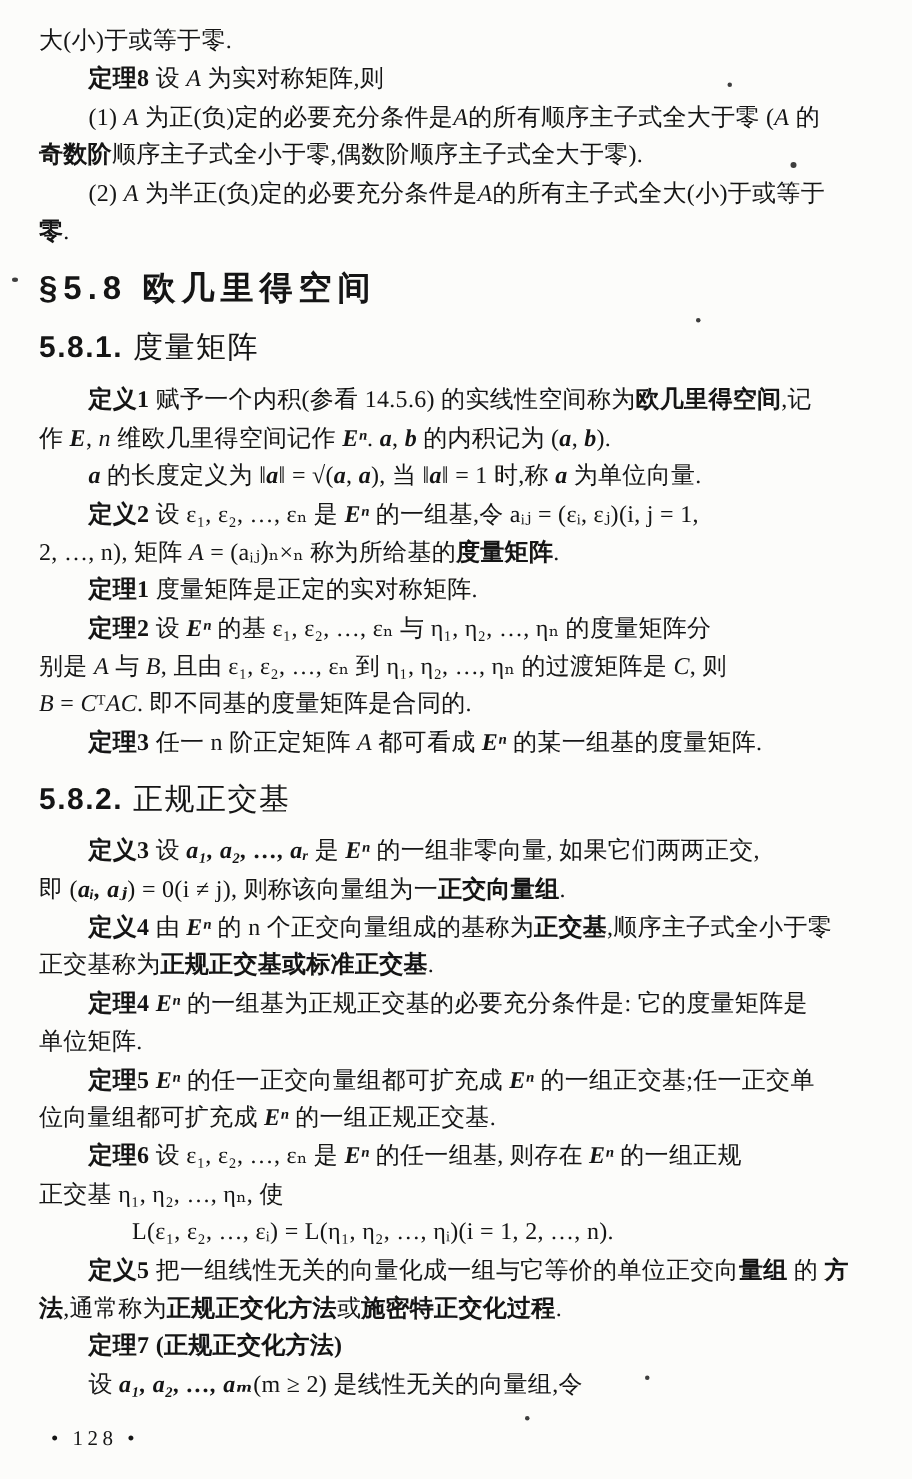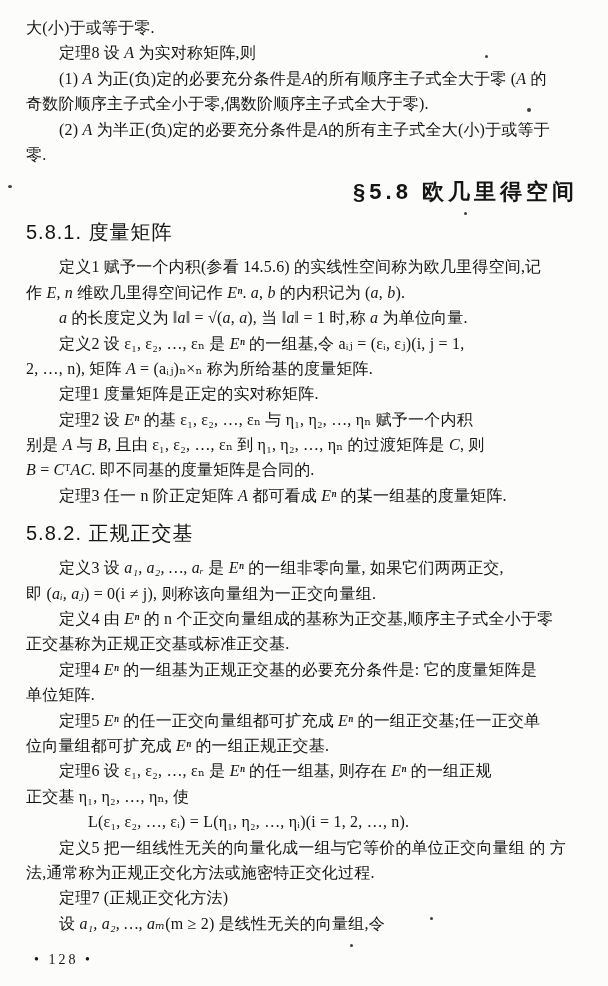--- a/index.html
+++ b/index.html
@@ -17,24 +17,24 @@
   .line {
     font-size:16px;
     line-height:25.4px;
     height:25.4px;
     white-space:nowrap;
     letter-spacing:0.2px;
   }
   .indent  { text-indent:33px; }
   .flush   { text-indent:0; }
   .formula { text-indent:62px; }
-  .b { font-weight:normal; }
+  .b { font-weight:bold; }
   .i { font-style:italic; }
   .section-header {
-    text-align:right;
+    text-align:left;
     font-size:22px;
     font-weight:bold;
     line-height:30px;
     margin:10px 26px 12px 0;
     letter-spacing:4px;
     font-family:"Liberation Sans","DejaVu Sans",sans-serif;
     white-space:nowrap;
   }
   .sub-title {
     font-size:20px;
@@ -76,21 +76,21 @@
 
   <div class="sub-title"><span class="b">5.8.1.</span><span> 度量矩阵</span></div>
 
   <div>
     <div class="line indent"><span class="b">定义1</span><span>  赋予一个内积(参看 14.5.6) 的实线性空间称为</span><span class="b">欧几里得空间</span><span>,记</span></div>
     <div class="line flush"><span>作 </span><span class="b i">E</span><span>, </span><span class="i">n</span><span> 维欧几里得空间记作 </span><span class="b i">Eⁿ</span><span>.  </span><span class="b i">a</span><span>, </span><span class="b i">b</span><span> 的内积记为 (</span><span class="b i">a</span><span>, </span><span class="b i">b</span><span>).</span></div>
     <div class="line indent"><span class="b i">a</span><span> 的长度定义为 ‖</span><span class="b i">a</span><span>‖ = √(</span><span class="b i">a</span><span>, </span><span class="b i">a</span><span>), 当 ‖</span><span class="b i">a</span><span>‖ = 1 时,称 </span><span class="b i">a</span><span> 为单位向量.</span></div>
     <div class="line indent"><span class="b">定义2</span><span>  设 ε₁, ε₂, …, εₙ 是 </span><span class="b i">Eⁿ</span><span> 的一组基,令 aᵢⱼ = (εᵢ, εⱼ)(i, j = 1,</span></div>
     <div class="line flush"><span>2, …, n), 矩阵 </span><span class="i">A</span><span> = (aᵢⱼ)ₙ×ₙ 称为所给基的</span><span class="b">度量矩阵</span><span>.</span></div>
     <div class="line indent"><span class="b">定理1</span><span>  度量矩阵是正定的实对称矩阵.</span></div>
-    <div class="line indent"><span class="b">定理2</span><span>  设 </span><span class="b i">Eⁿ</span><span> 的基 ε₁, ε₂, …, εₙ 与 η₁, η₂, …, ηₙ 赋予一个内积</span></div>
+    <div class="line indent"><span class="b">定理2</span><span>  设 </span><span class="b i">Eⁿ</span><span> 的基 ε₁, ε₂, …, εₙ 与 η₁, η₂, …, ηₙ 的度量矩阵分</span></div>
     <div class="line flush"><span>别是 </span><span class="i">A</span><span> 与 </span><span class="i">B</span><span>, 且由 ε₁, ε₂, …, εₙ 到 η₁, η₂, …, ηₙ 的过渡矩阵是 </span><span class="i">C</span><span>, 则</span></div>
     <div class="line flush"><span class="i">B</span><span> = </span><span class="i">C</span><span>ᵀ</span><span class="i">AC</span><span>. 即不同基的度量矩阵是合同的.</span></div>
     <div class="line indent"><span class="b">定理3</span><span>  任一 n 阶正定矩阵 </span><span class="i">A</span><span> 都可看成 </span><span class="b i">Eⁿ</span><span> 的某一组基的度量矩阵.</span></div>
   </div>
 
   <div class="sub-title"><span class="b">5.8.2.</span><span> 正规正交基</span></div>
 
   <div>
     <div class="line indent"><span class="b">定义3</span><span>  设 </span><span class="b i">a₁, a₂, …, aᵣ</span><span> 是 </span><span class="b i">Eⁿ</span><span> 的一组非零向量, 如果它们两两正交,</span></div>
     <div class="line flush"><span>即 (</span><span class="b i">aᵢ, aⱼ</span><span>) = 0(i ≠ j), 则称该向量组为一</span><span class="b">正交向量组</span><span>.</span></div>

